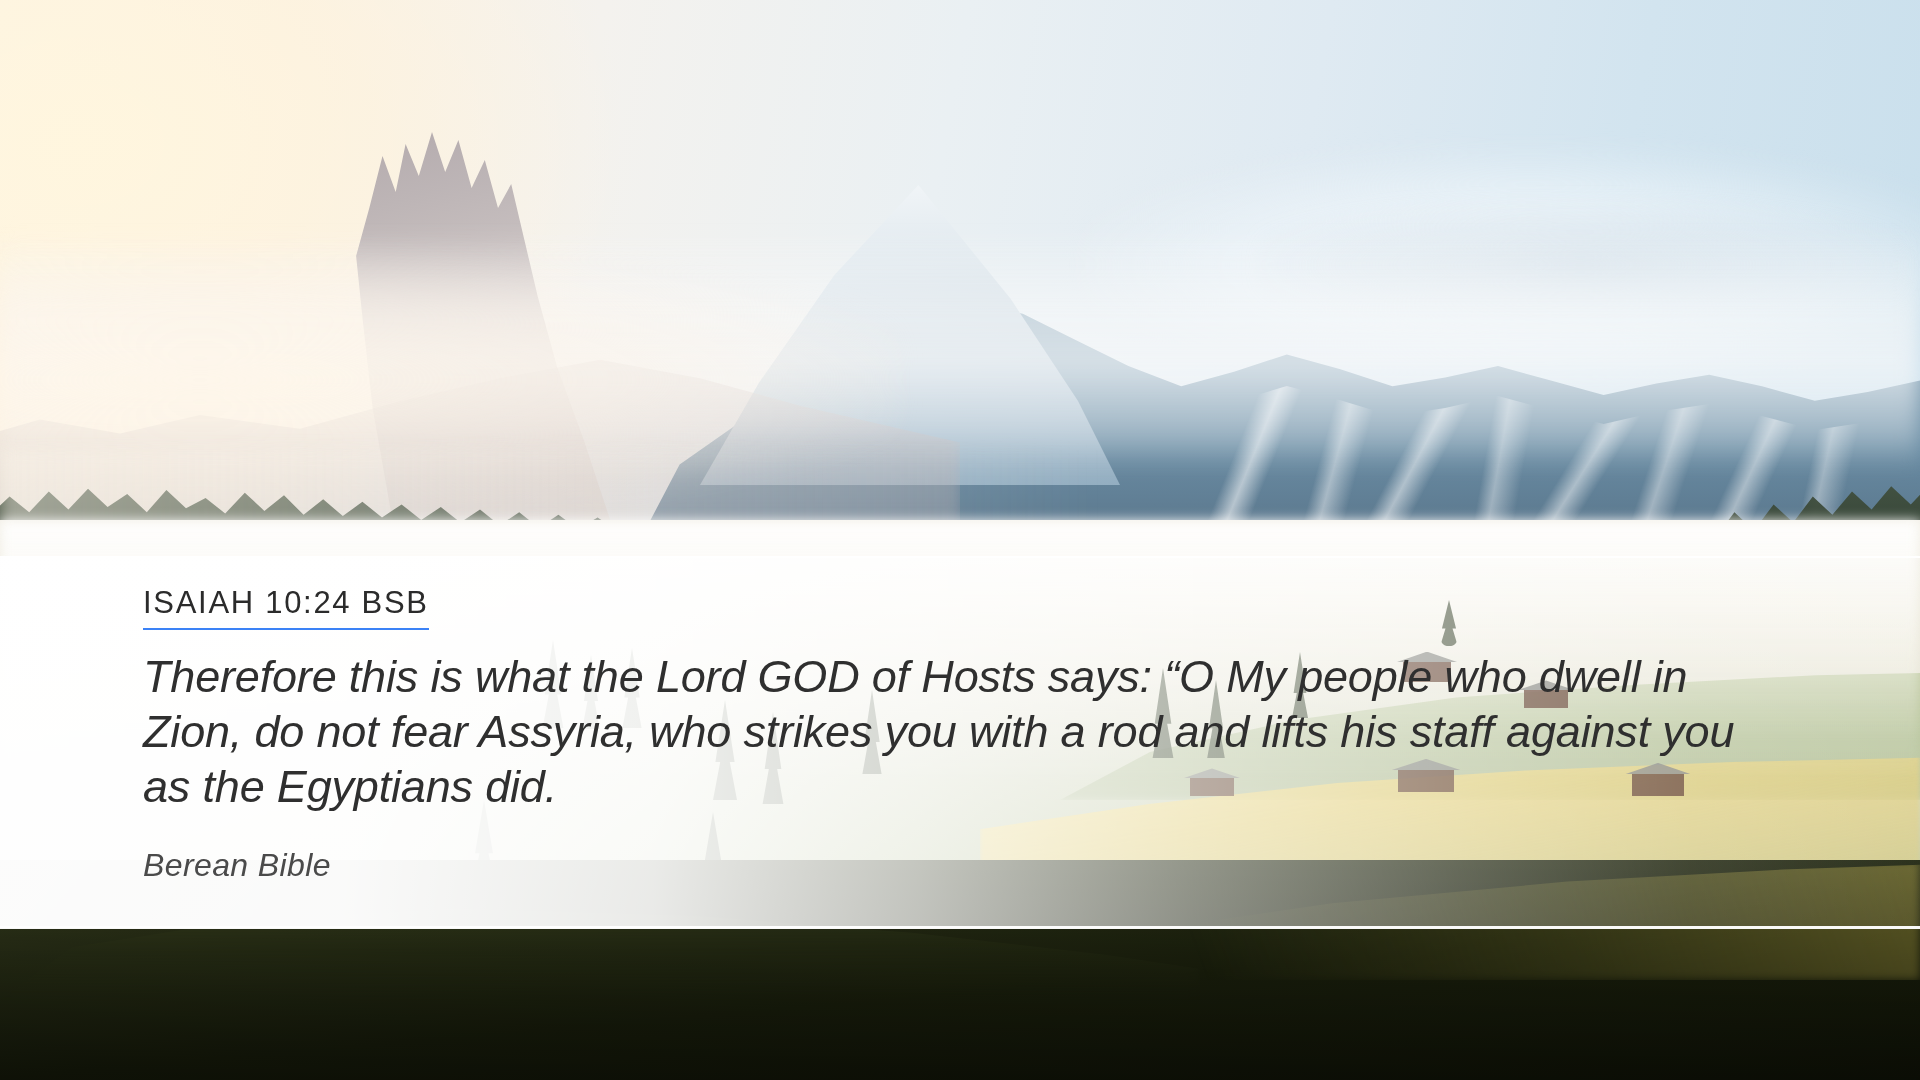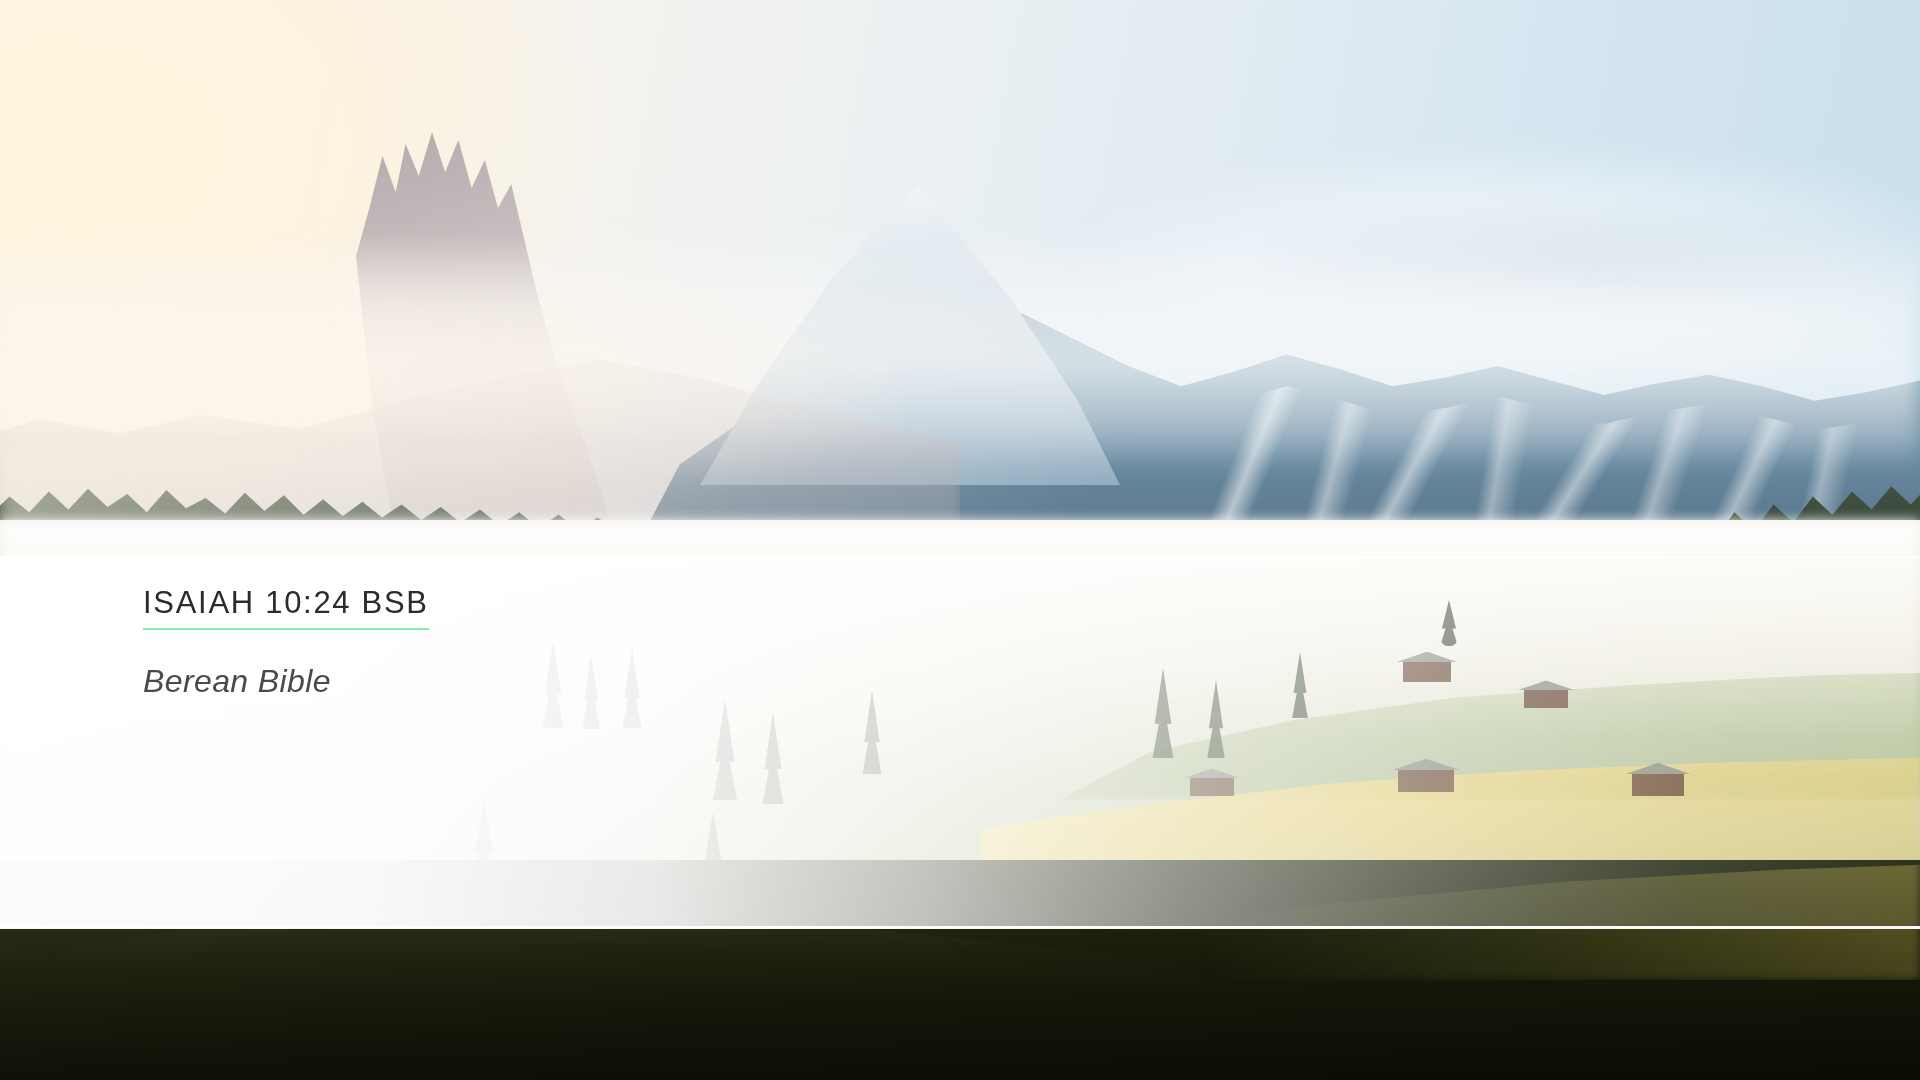--- a/index.html
+++ b/index.html
@@ -217,21 +217,21 @@
     position:absolute; left:143px; top:585px; width:1680px;
   }
 
   .verse-ref {
     display:inline-block;
     font-size:31px;
     letter-spacing:.055em;
     color:#2b2b2b;
     font-weight:300;
     padding-bottom:7px;
-    border-bottom:2px solid #86efac;
+    border-bottom:2px solid #3b82f6;
     white-space:nowrap;
   }
 
   .verse-text {
     margin-top:19px;
     font-size:45px;
     line-height:1.225;
     font-style:italic;
     font-weight:300;
     color:#2f2f2f;
@@ -311,16 +311,17 @@
     <div class="fg-sunlit"></div>
     <div class="fg-vignette"></div>
   </div>
 
   <div class="band-rule-top"></div>
   <div class="overlay-band"></div>
   <div class="band-rule-bottom"></div>
 
   <div class="verse-block">
     <div class="verse-ref">ISAIAH 10:24 BSB</div>
+    <div class="verse-text">Therefore this is what the Lord GOD of Hosts says: “O My people who dwell in Zion, do not fear Assyria, who strikes you with a rod and lifts his staff against you as the Egyptians did.</div>
     <div class="verse-attribution">Berean Bible</div>
   </div>
 
 </div>
 
 </body></html>

